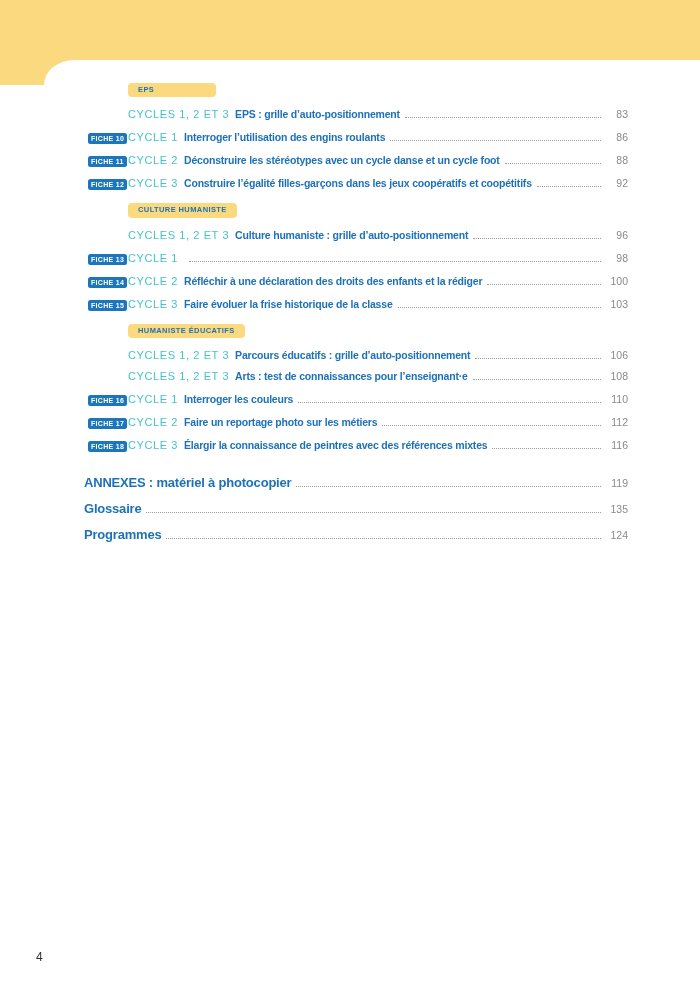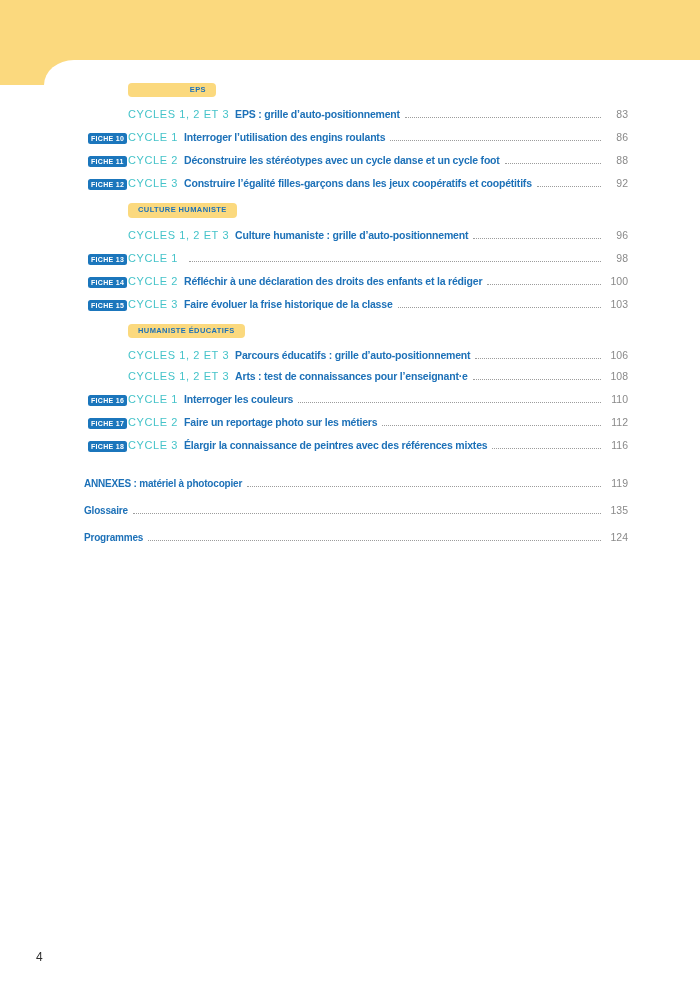--- a/index.html
+++ b/index.html
@@ -31,21 +31,21 @@
   .section-badge {
     display: inline-block;
     margin: 4px 0 7px 40px;
     min-width: 68px;
     padding: 3px 10px 3px;
     background: #FBD97E;
     color: #1D71B8;
     font-size: 7.5px;
     font-weight: bold;
     letter-spacing: 0.4px;
-    text-align: right;
+    text-align: left;
     border-radius: 4px;
     line-height: 1.1;
   }
   .section { margin-bottom: 4px; }
   .row {
     display: flex;
     align-items: baseline;
     line-height: 21px;
     white-space: nowrap;
   }
@@ -87,21 +87,21 @@
     font-size: 10.5px;
     flex: 0 0 auto;
     min-width: 22px;
     text-align: right;
   }
   .annex {
     margin-top: 14px;
     margin-left: -4px;
   }
   .annex .row { line-height: 26px; }
-  .annex .title { font-size: 10px; letter-spacing: -0.2px; text-align: center; }
+  .annex .title { font-size: 13px; letter-spacing: -0.2px; text-align: center; }
   .annex .leader { margin-bottom: 1px; }
   .footer-num {
     position: absolute;
     left: 36px;
     top: 950px;
     color: #2E2E2E;
     font-size: 12px;
   }
 </style>
 </head>

